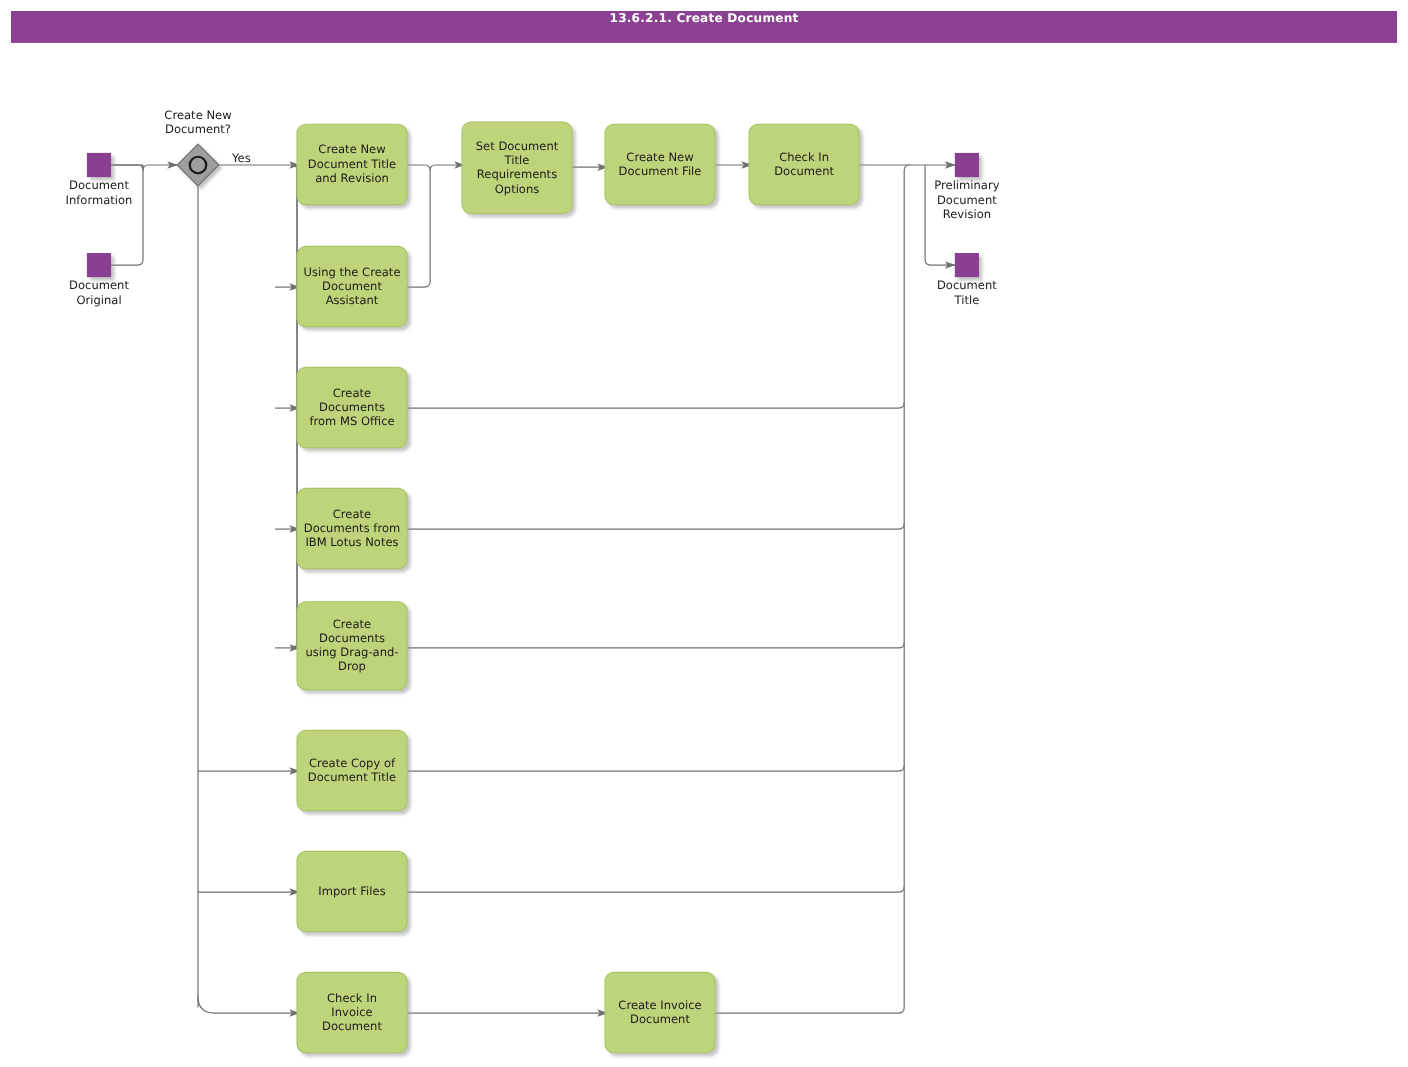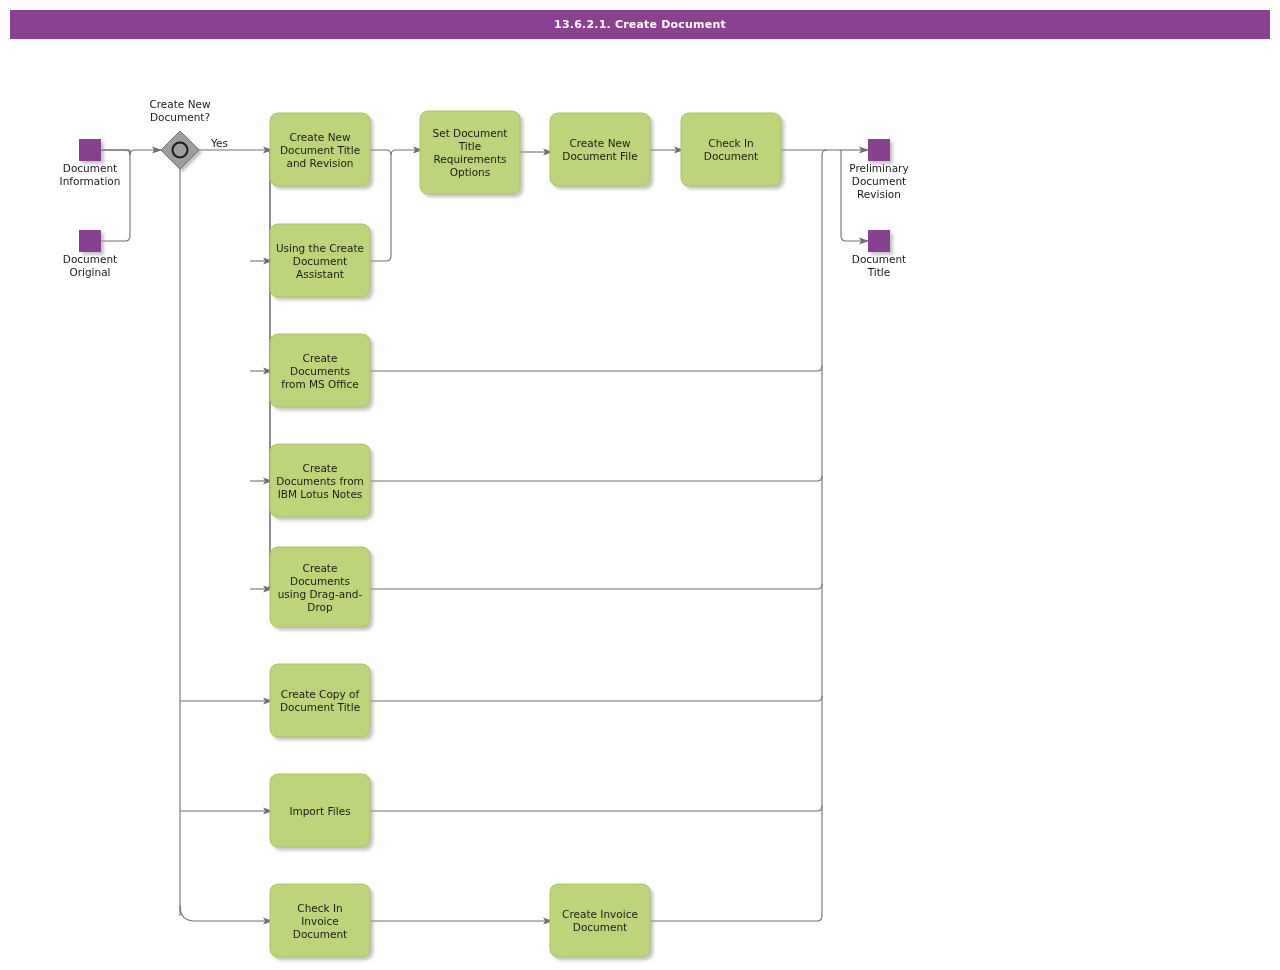--- a/index.html
+++ b/index.html
@@ -15,21 +15,20 @@
     position: relative;
   }
   #title-bar {
     position: absolute;
     left: 10px;
     top: 10px;
     width: 1260px;
     height: 29px;
     background: #8a4191;
     display: flex;
-    align-items: center;
     justify-content: center;
   }
   #title-bar .title-text {
     color: #ffffff;
     font-family: "DejaVu Sans", sans-serif;
     font-size: 11px;
     font-weight: bold;
     letter-spacing: 0.2px;
   }
   #canvas {

